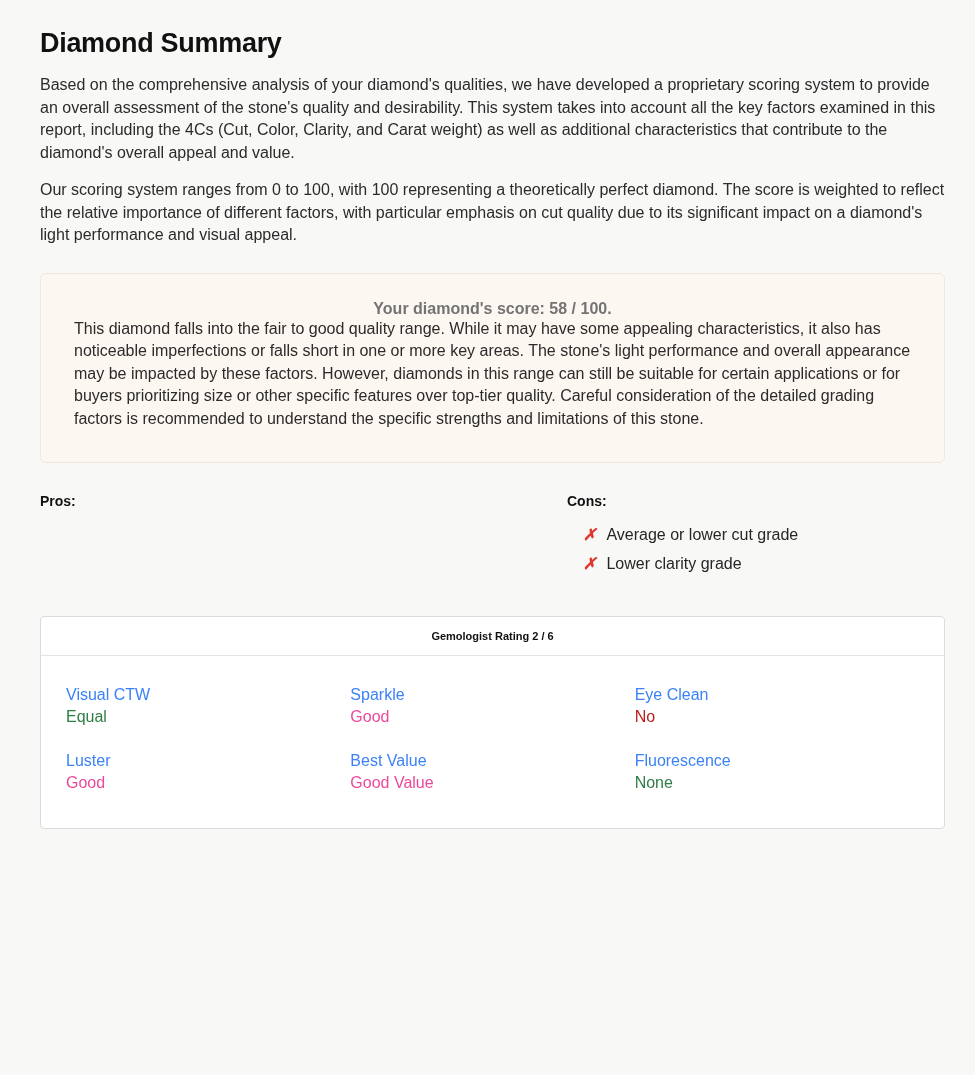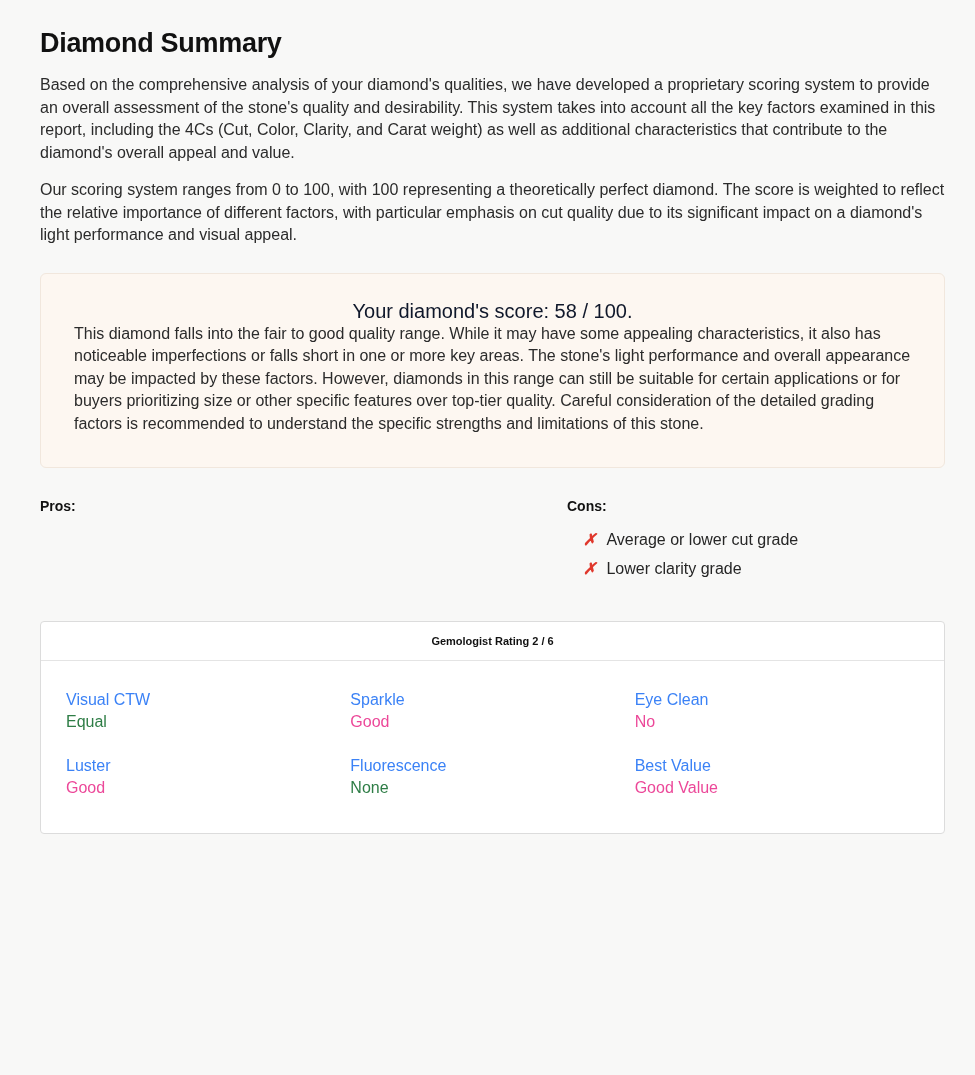--- a/index.html
+++ b/index.html
@@ -30,23 +30,23 @@
   }
   .score-box {
     margin-top: 26px;
     background: #fdf7f1;
     border: 1px solid #f1e7dd;
     border-radius: 6px;
     padding: 26px 33px 32px 33px;
   }
   .score-title {
     text-align: center;
-    font-weight: 400;
-    font-size: 20px;
-    color: #0f172a;
+    font-weight: 700;
+    font-size: 16px;
+    color: #737373;
   }
   .score-desc {
     font-size: 16px;
     line-height: 22.5px;
   }
   .pros-cons {
     display: flex;
     margin-top: 30px;
   }
   .pc-col-pros { width: 497px; }
@@ -86,21 +86,21 @@
   }
   .panel-body {
     padding: 30px 25px 36px 25px;
     display: grid;
     grid-template-columns: 1fr 1fr 1fr;
     row-gap: 26px;
   }
   .cell-label { font-size: 16px; color: #3b82f6; }
   .cell-value { font-size: 16px; margin-top: 4px; }
   .val-good { color: #2e7d46; }
-  .val-bad { color: #ec4899; }
+  .val-bad { color: #b91c1c; }
   .val-neutral { color: #ec4899; }
 </style>
 </head>
 <body>
 
 <div class="container">
 
   <h1 class="page-title">Diamond Summary</h1>
 
   <div class="intro">
@@ -143,23 +143,23 @@
       </div>
       <div class="cell">
         <div class="cell-label">Eye Clean</div>
         <div class="cell-value val-bad">No</div>
       </div>
       <div class="cell">
         <div class="cell-label">Luster</div>
         <div class="cell-value val-neutral">Good</div>
       </div>
       <div class="cell">
+        <div class="cell-label">Best Value</div>
+        <div class="cell-value val-neutral">Good Value</div>
+      </div>
+      <div class="cell">
         <div class="cell-label">Fluorescence</div>
         <div class="cell-value val-good">None</div>
-      </div>
-      <div class="cell">
-        <div class="cell-label">Best Value</div>
-        <div class="cell-value val-neutral">Good Value</div>
       </div>
     </div>
   </div>
 
 </div>
 
 </body></html>

